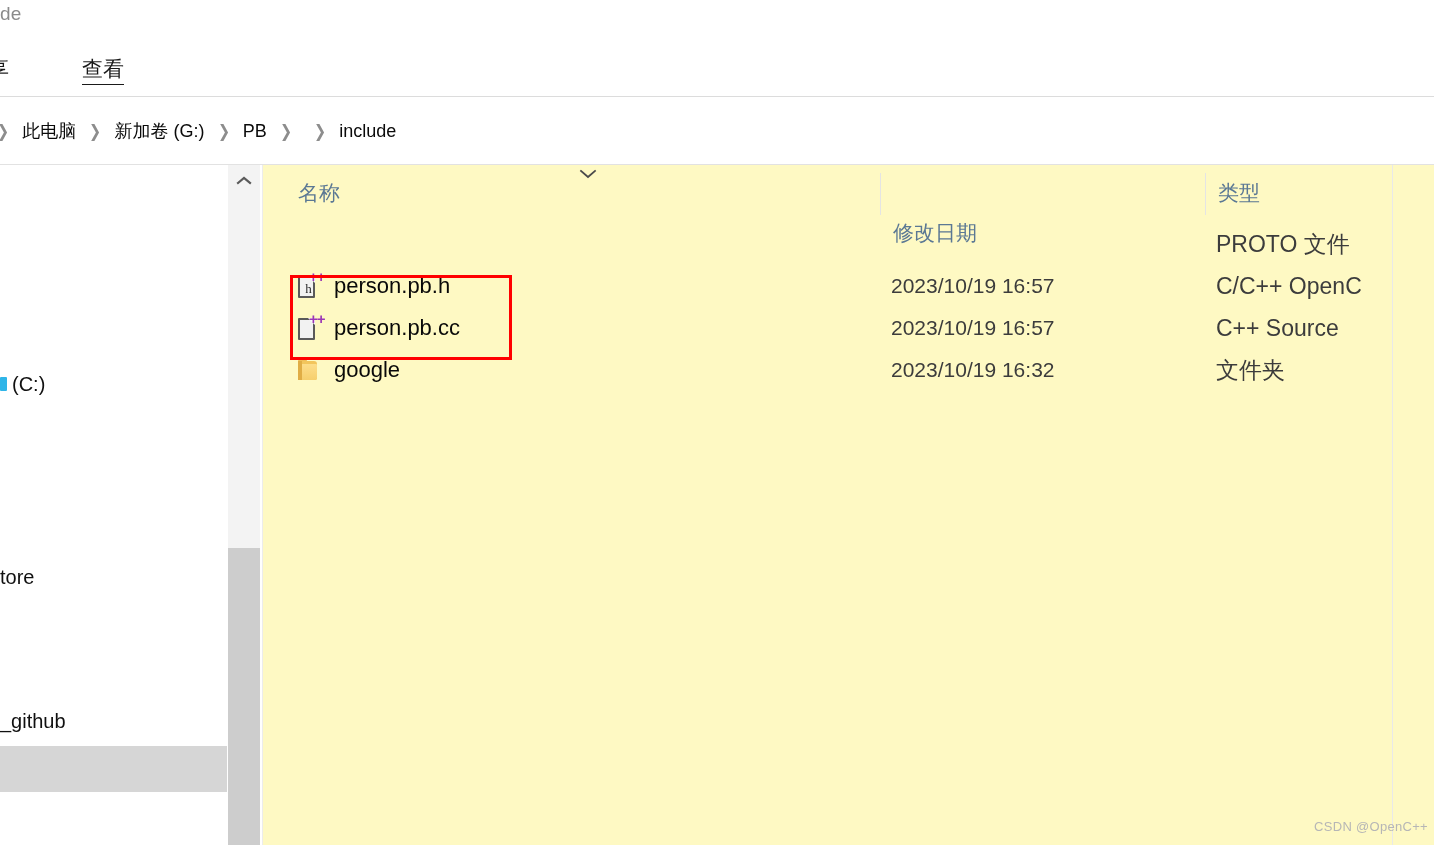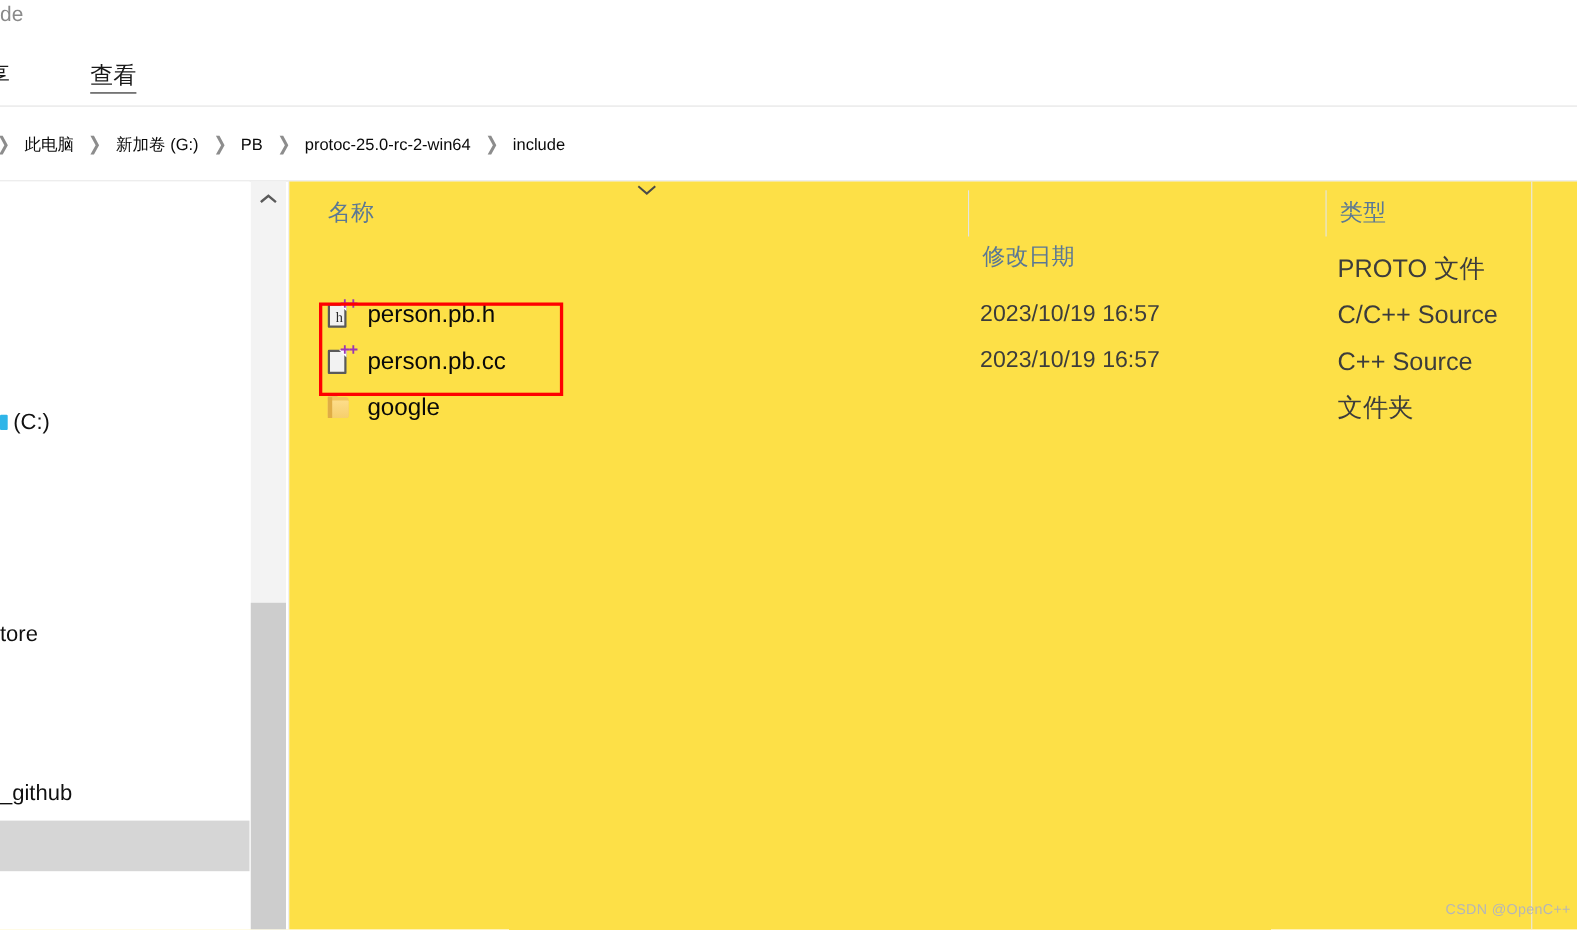--- a/index.html
+++ b/index.html
@@ -34,21 +34,21 @@
   }
 
   
   .addressbar {
     position: absolute; left: 0; top: 97px; width: 1434px; height: 68px;
     background: #ffffff;
     display: flex; align-items: center;
   }
   .crumbs { display: flex; align-items: center; margin-left: -14px; }
   .crumb {
-    font-size: 15px; color: #0a0a0a; white-space: nowrap; padding: 0 2px;
+    font-size: 18px; color: #0a0a0a; white-space: nowrap; padding: 0 2px;
   }
   .crumb-sep {
     color: #8d8d8d; font-size: 17px; padding: 0 10px; font-weight: bold;
     transform: scaleX(.85);
   }
   .addressbar-bottom {
     position: absolute; left: 0; top: 164px; width: 1434px; height: 1px; background: #e2e2e2;
   }
 
   
@@ -82,21 +82,21 @@
     position: absolute; left: 0; top: 383px; width: 32px; bottom: 0;
     background: #cdcdcd;
   }
   .nav-pane-divider {
     position: absolute; left: 262px; top: 165px; width: 1px; height: 680px; background: #ececec;
   }
 
   
   .filelist {
     position: absolute; left: 263px; top: 165px; right: 0; bottom: 0;
-    background: #fde047;
+    background: #fef9c3;
   }
   .right-divider {
     position: absolute; left: 1392px; top: 165px; width: 1px; height: 680px; background: #e9e9e9;
   }
 
   
   .col-headers { position: absolute; left: 0; top: 0; width: 100%; height: 52px; }
   .col-head {
     position: absolute; top: 14px;
     font-size: 21px; color: #5b7894; white-space: nowrap;
@@ -232,21 +232,20 @@
 
   <div class="addressbar">
     <div class="crumbs">
       <span class="crumb-sep">❯</span>
       <span class="crumb">此电脑</span>
       <span class="crumb-sep">❯</span>
       <span class="crumb">新加卷 (G:)</span>
       <span class="crumb-sep">❯</span>
       <span class="crumb">PB</span>
       <span class="crumb-sep">❯</span>
-      <span class="crumb">protoc-25.0-rc-2-win64</span>
       <span class="crumb-sep">❯</span>
       <span class="crumb">include</span>
     </div>
   </div>
   <div class="addressbar-bottom"></div>
 
   <div class="navpane">
     <div class="nav-item" style="top:196px">
       <span class="nav-icon-frag"></span>
       <span class="nav-label">(C:)</span>
@@ -298,21 +297,21 @@
           <span class="icon ico-page">
             <span class="sheet">
               <span class="corner"></span>
               <span class="glyph">h</span>
             </span>
             <span class="plusplus">++</span>
           </span>
           <span class="fname">person.pb.h</span>
         </div>
         <div class="cell-date">2023/10/19 16:57</div>
-        <div class="cell-type">C/C++ Source</div>
+        <div class="cell-type">C/C++ OpenC</div>
       </div>
 
       <div class="row">
         <div class="cell-name">
           <span class="icon ico-page">
             <span class="sheet">
               <span class="corner"></span>
               <span class="glyph"></span>
             </span>
             <span class="plusplus">++</span>
@@ -326,20 +325,21 @@
       <div class="row">
         <div class="cell-name">
           <span class="icon ico-folder">
             <span class="tab"></span>
             <span class="back"></span>
             <span class="front"></span>
             <span class="spine"></span>
           </span>
           <span class="fname">google</span>
         </div>
+        <div class="cell-date">2023/10/19 16:32</div>
         <div class="cell-type">文件夹</div>
       </div>
 
     </div>
   </div>
 
   <div class="right-divider"></div>
 
   <div class="annotation-box"></div>
 

